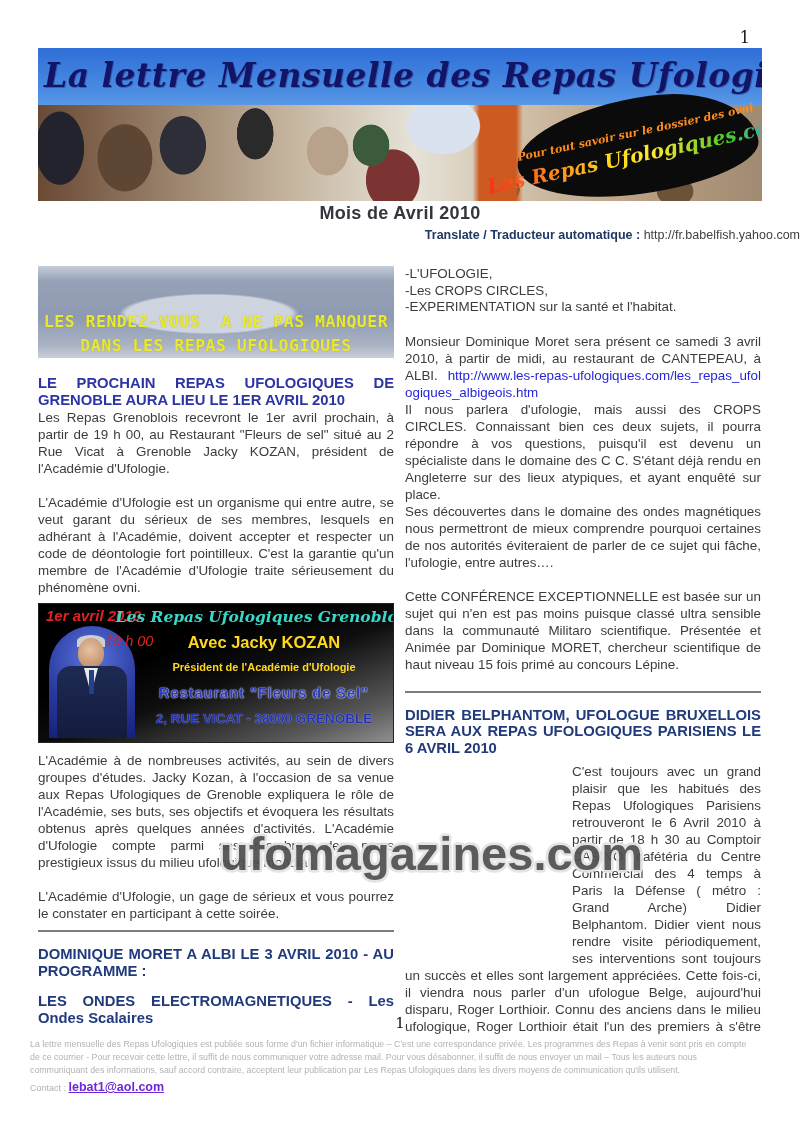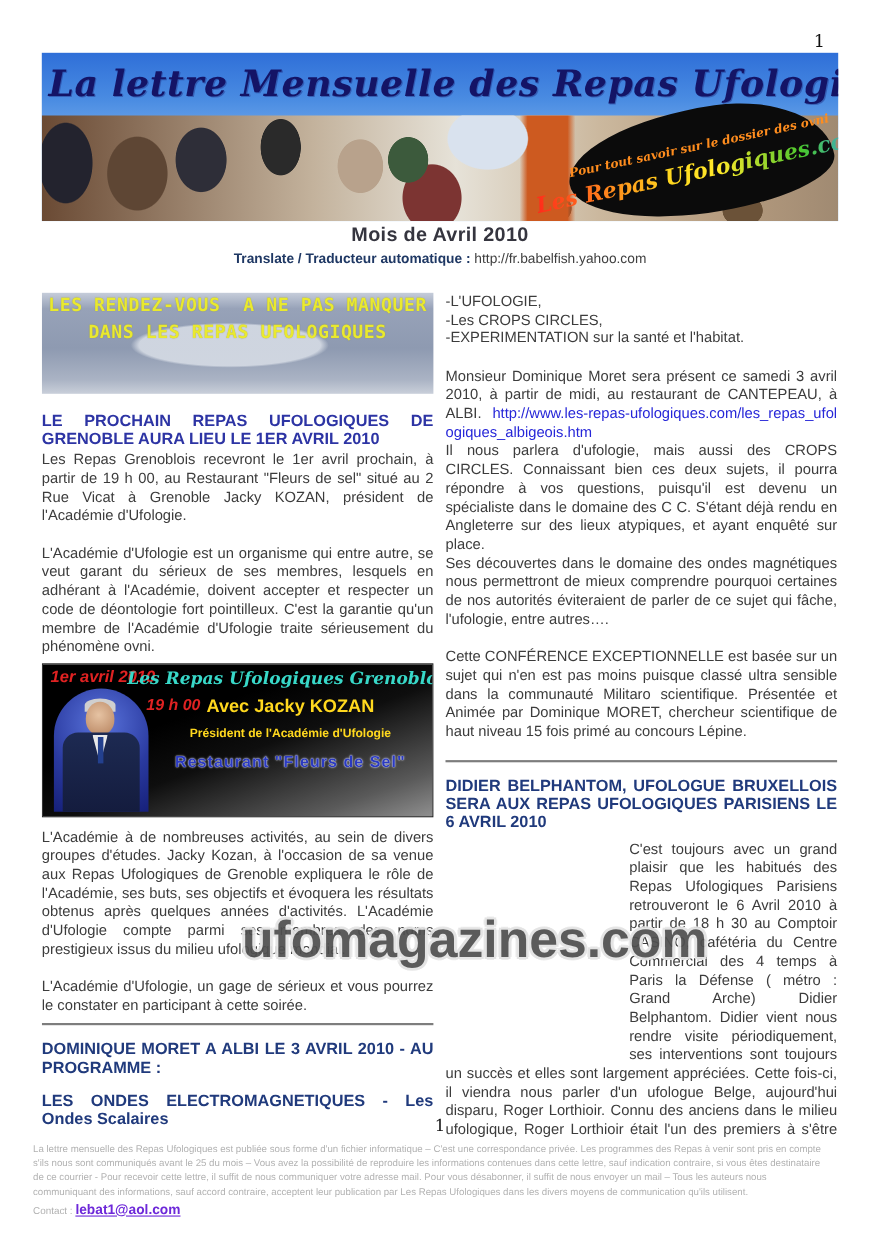--- a/index.html
+++ b/index.html
@@ -60,21 +60,21 @@
     font-family:"DejaVu Serif", serif; font-style:italic; font-weight:bold;
     font-size:20px; white-space:nowrap; transform:rotate(-4deg); margin-top:4px;
     background:linear-gradient(90deg,#ff2a1a 0%,#ffd61e 40%,#ffe92a 55%,#49c72e 80%,#35a0ff 100%);
     -webkit-background-clip:text; background-clip:text; color:transparent;
   }
   
   .month {
     position:absolute; left:0; top:203px; width:800px; text-align:center;
     font-size:18px; font-weight:bold; color:#35353f; letter-spacing:0.3px;
   }
-  .translate { position:absolute; left:0; top:228px; width:800px; text-align:center; font-size:12.5px; }
+  .translate { position:absolute; left:0; top:228px; width:800px; text-align:right; font-size:12.5px; }
   .translate .tl { font-weight:bold; color:#1f3864; }
   .translate .turl { color:#3f3f3f; text-decoration:none; }
   
   .cols {
     position:absolute; left:38px; top:266px; width:724px; height:772px;
     display:flex; gap:11px; overflow:hidden;
   }
   .col { width:356px; font-size:13.4px; line-height:17px; }
   .j { text-align:justify; }
   p { margin:0 0 17px 0; text-align:justify; }
@@ -84,21 +84,21 @@
   h3 { font-size:14.8px; line-height:16.5px; text-align:justify; }
   .h-blue { color:#2d34a4; margin-bottom:1px; }
   .h-navy { color:#203a7c; }
   hr.div { border:none; border-top:2px solid #7d7d7d; margin:2px 0 14px 0; }
   
   .rdv {
     height:92px; margin-bottom:17px; position:relative;
     background:
       radial-gradient(ellipse 150px 34px at 48% 52%, rgba(210,216,226,0.95) 55%, transparent 60%),
       linear-gradient(180deg,#c6cdda 0%,#97a2b8 16%,#8e9ab1 55%,#aab3c4 86%,#c9cfda 100%);
-    display:flex; flex-direction:column; align-items:center; justify-content:flex-start;
+    display:flex; flex-direction:column; align-items:center; justify-content:flex-end;
   }
   .rdv div {
     font-family:"DejaVu Sans Mono", monospace; font-weight:bold;
     font-size:16.5px; color:#e9e92f; letter-spacing:0.5px; line-height:24px;
     text-shadow:0 0 1px rgba(120,120,40,0.6); white-space:pre;
   }
   
   .kozan {
     position:relative; height:140px; margin:0 0 9px 0;
     background:linear-gradient(160deg,#000 35%,#0e0e0e 55%,#5a5a5a 85%,#8f8f8f 100%);
@@ -108,21 +108,21 @@
     position:absolute; left:10px; top:22px; width:86px; height:112px;
     background:radial-gradient(circle at 50% 28%, #5a74dc 0%, #2a3aa0 55%, #16207a 100%);
     border-radius:44px 44px 0 0;
   }
   .kz-head { position:absolute; left:29px; top:12px; width:26px; height:30px; border-radius:50% 50% 45% 45%; background:radial-gradient(circle at 45% 40%, #e6c3a3, #c49572 70%, #9a6f4e); }
   .kz-hair { position:absolute; left:28px; top:9px; width:28px; height:12px; border-radius:50% 50% 0 0; background:#cfcfcf; }
   .kz-body { position:absolute; left:8px; top:40px; width:70px; height:72px; background:linear-gradient(180deg,#1d2a52 0%,#141c3e 100%); border-radius:14px 14px 0 0; }
   .kz-shirt { position:absolute; left:35px; top:42px; width:14px; height:26px; background:#e9e9e9; clip-path:polygon(0 0,100% 0,50% 100%); }
   .kz-tie { position:absolute; left:40px; top:44px; width:5px; height:24px; background:#23408e; }
   .kz-date { position:absolute; left:7px; top:3px; font-weight:bold; font-style:italic; font-size:15px; color:#e02222; }
-  .kz-time { position:absolute; left:66px; top:29px; font-weight:bold; font-style:italic; font-size:14.5px; color:#e02222;padding-left:28px; }
+  .kz-time { position:absolute; left:66px; top:29px; font-weight:normal; font-style:italic; font-size:14.5px; color:#e02222; }
   .kz-right { position:absolute; left:100px; top:4px; right:4px; bottom:4px; display:flex; flex-direction:column; align-items:center; text-align:center; }
   .kz-title { font-family:"DejaVu Serif", serif; font-style:italic; font-weight:bold; font-size:15.5px; color:#38d8c8; white-space:nowrap; }
   .kz-l1 { margin-top:9px; font-weight:bold; font-size:16.5px; color:#ffd81e; }
   .kz-l2 { margin-top:8px; font-weight:bold; font-size:11px; color:#ffd81e; }
   .kz-l3 { margin-top:9px; font-weight:bold; font-size:14.5px; letter-spacing:1px; color:#2b3ac0; text-shadow:0 0 2px #d9defc, 0 0 1px #ffffff; }
   .kz-l4 { margin-top:8px; font-weight:bold; font-size:13.5px; color:#2330b8; text-shadow:0 0 1px #cdd4f8; }
   
   .rlist { margin-bottom:17px; }
   .rlist div { line-height:16.5px; }
   .doclink { color:#2626d8; word-break:break-all; }
@@ -200,20 +200,21 @@
           <div class="kz-shirt"></div>
           <div class="kz-tie"></div>
         </div>
         <div class="kz-date">1er avril 2010</div>
         <div class="kz-time">19 h 00</div>
         <div class="kz-right">
           <div class="kz-title">Les Repas Ufologiques Grenoblois</div>
           <div class="kz-l1">Avec Jacky KOZAN</div>
           <div class="kz-l2">Président de l'Académie d'Ufologie</div>
           <div class="kz-l3">Restaurant "Fleurs de Sel"</div>
+          <div class="kz-l4">2, RUE VICAT - 38000 GRENOBLE</div>
         </div>
       </div>
 
       <p>L'Académie à de nombreuses activités, au sein de divers groupes d'études. Jacky Kozan, à l'occasion de sa venue aux Repas Ufologiques de Grenoble expliquera le rôle de l'Académie, ses buts, ses objectifs et évoquera les résultats obtenus après quelques années d'activités. L'Académie d'Ufologie compte parmi ses membres des noms prestigieux issus du milieu ufologique mondial.</p>
       <p class="mb8">L'Académie d'Ufologie, un gage de sérieux et vous pourrez le constater en participant à cette soirée.</p>
 
       <hr class="div">
 
       <h3 class="h-navy" style="margin-bottom:14px;">DOMINIQUE MORET A ALBI LE 3 AVRIL 2010 - AU PROGRAMME :</h3>
       <h3 class="h-navy">LES ONDES ELECTROMAGNETIQUES - Les Ondes Scalaires</h3>
@@ -241,21 +242,20 @@
     </div>
 
   </div>
 
   <div class="watermark">ufomagazines.com</div>
 
   <div class="pagenum-bottom">1</div>
 
   <div class="footer">
     <div>La lettre mensuelle des Repas Ufologiques est publiée sous forme d'un fichier informatique – C'est une correspondance privée. Les programmes des Repas à venir sont pris en compte</div>
-    <div>s'ils nous sont communiqués avant le 25 du mois – Vous avez la possibilité de reproduire les informations contenues dans cette lettre, sauf indication contraire, si vous êtes destinataire</div>
     <div>de ce courrier -  Pour recevoir cette lettre, il suffit de nous communiquer votre adresse mail. Pour vous désabonner, il suffit de nous envoyer un mail – Tous les auteurs nous</div>
     <div>communiquant des informations, sauf accord contraire, acceptent  leur publication par Les Repas Ufologiques dans les divers moyens de communication qu'ils utilisent.</div>
     <div class="contact-line">
       <span>Contact : </span><a class="mail">lebat1@aol.com</a>
     </div>
   </div>
 
 </div>
 
 </body></html>

